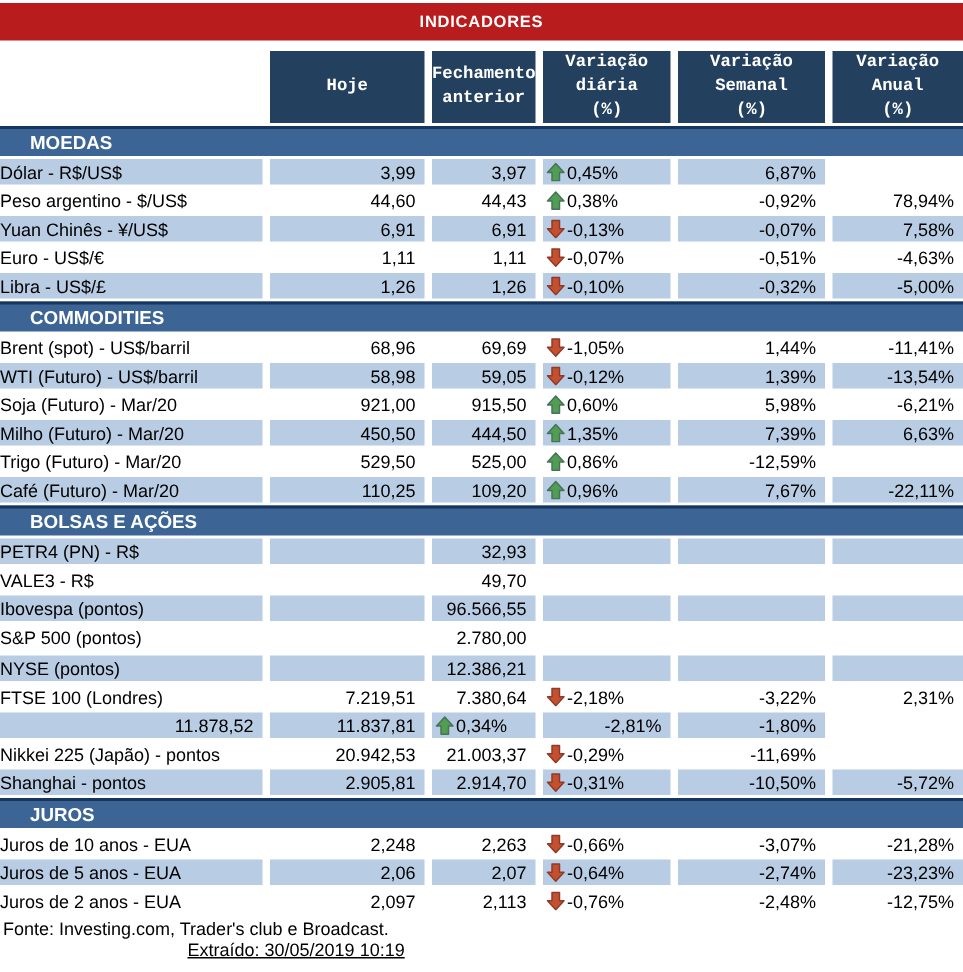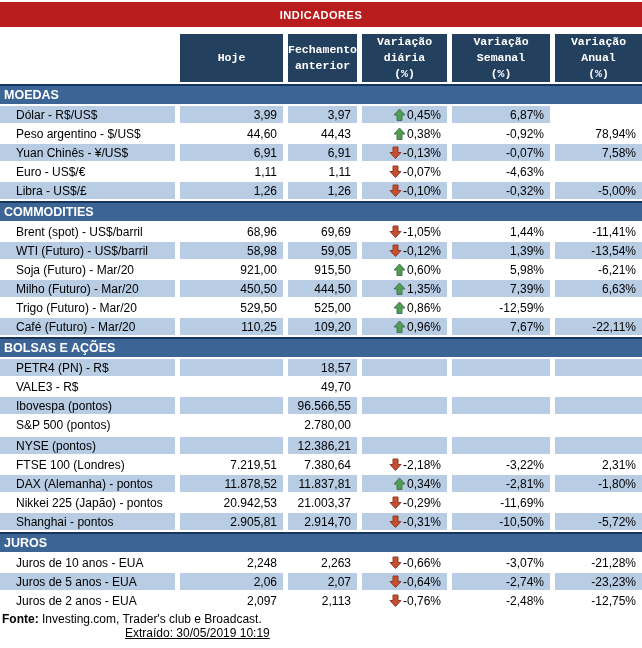--- a/index.html
+++ b/index.html
@@ -20,33 +20,33 @@
   }
   .header-row { margin-bottom:2px;font-family:Liberation Mono, monospace; }
   .header-cell {
     background:#24405f; color:#ffffff; font-weight:bold; font-size:11.5px;
     height:48px; display:flex; flex-direction:column; align-items:center;
     justify-content:center; text-align:center; line-height:1.4;
   }
   .section-bar {
     height:18px; border-top:2px solid #17365d; background:#3c6595;
     color:#ffffff; font-weight:bold; font-size:12.5px;
-    display:flex; align-items:center; padding-left:4px; margin-bottom:2px;
+    display:flex; align-items:center; padding-left:20px; margin-bottom:2px;
   }
   .row { height:17px; margin-bottom:2px; font-size:12px; }
   .row.gap-before { margin-top:4px; }
   .row .cell { display:flex; align-items:center; background:#ffffff; }
   .row.striped .cell { background:#b8cce4; }
-  .cell.label-cell { padding-left:16px; white-space:nowrap; overflow:hidden; }
+  .cell.label-cell { padding-left:0; white-space:nowrap; overflow:hidden; }
   .cell.num { justify-content:flex-end; padding-right:6px; }
-  .cell.daily { justify-content:flex-end; padding:0 6px 0 2px; }
+  .cell.daily { justify-content:flex-start; padding:0 6px 0 2px; }
   .arrow-slot { width:14px; height:14px; display:flex; align-items:center; }
   .arrow-slot svg { display:block; }
   .footer { font-size:12px; margin-top:3px; padding-left:2px; line-height:1.2; }
-  .footer .bold { font-weight:bold; }
+  .footer .bold { font-weight:normal; }
   .footer-line2 { padding-left:123px;text-decoration:underline; }
 </style>
 </head>
 <body>
 
 <div class="sheet">
   <div class="title-bar">INDICADORES</div>
 
   <div class="grid header-row">
     <div></div>
@@ -123,20 +123,21 @@
         <div class="cell num">1,11</div>
         <div class="cell num">1,11</div>
         <div class="cell daily">
           <span class="arrow-slot">
             <svg width="13" height="13" viewBox="0 0 13 13">
               <path d="M6.5 12.5 L1 6.5 H4 V1 H9 V6.5 H12 Z" fill="#c4502e" stroke="#8f3a2a" stroke-width="1" stroke-linejoin="round"></path>
             </svg>
           </span>
           <span>-0,07%</span>
         </div>
+        <div class="cell num">-0,51%</div>
         <div class="cell num">-4,63%</div>
       </div>
       <div class="grid row striped">
         <div class="cell label-cell">Libra - US$/£</div>
         <div class="cell num">1,26</div>
         <div class="cell num">1,26</div>
         <div class="cell daily">
           <span class="arrow-slot">
             <svg width="13" height="13" viewBox="0 0 13 13">
               <path d="M6.5 12.5 L1 6.5 H4 V1 H9 V6.5 H12 Z" fill="#c4502e" stroke="#8f3a2a" stroke-width="1" stroke-linejoin="round"></path>
@@ -234,21 +235,21 @@
           </span>
           <span>0,96%</span>
         </div>
         <div class="cell num">7,67%</div>
         <div class="cell num">-22,11%</div>
       </div>
       <div class="section-bar">BOLSAS E AÇÕES</div>
       <div class="grid row striped">
         <div class="cell label-cell">PETR4 (PN) - R$</div>
         <div class="cell num"></div>
-        <div class="cell num">18,57</div>
+        <div class="cell num">32,93</div>
         <div class="cell daily">
           <span class="arrow-slot"></span>
           <span></span>
         </div>
         <div class="cell num"></div>
         <div class="cell num"></div>
       </div>
       <div class="grid row">
         <div class="cell label-cell">VALE3 - R$</div>
         <div class="cell num"></div>
@@ -302,21 +303,20 @@
             <svg width="13" height="13" viewBox="0 0 13 13">
               <path d="M6.5 12.5 L1 6.5 H4 V1 H9 V6.5 H12 Z" fill="#c4502e" stroke="#8f3a2a" stroke-width="1" stroke-linejoin="round"></path>
             </svg>
           </span>
           <span>-2,18%</span>
         </div>
         <div class="cell num">-3,22%</div>
         <div class="cell num">2,31%</div>
       </div>
       <div class="grid row striped">
-        <div class="cell label-cell">DAX (Alemanha) - pontos</div>
         <div class="cell num">11.878,52</div>
         <div class="cell num">11.837,81</div>
         <div class="cell daily">
           <span class="arrow-slot">
             <svg width="13" height="13" viewBox="0 0 13 13">
               <path d="M6.5 1 L12 7 H9 V12.5 H4 V7 H1 Z" fill="#4f9e52" stroke="#49725b" stroke-width="1" stroke-linejoin="round"></path>
             </svg>
           </span>
           <span>0,34%</span>
         </div>

